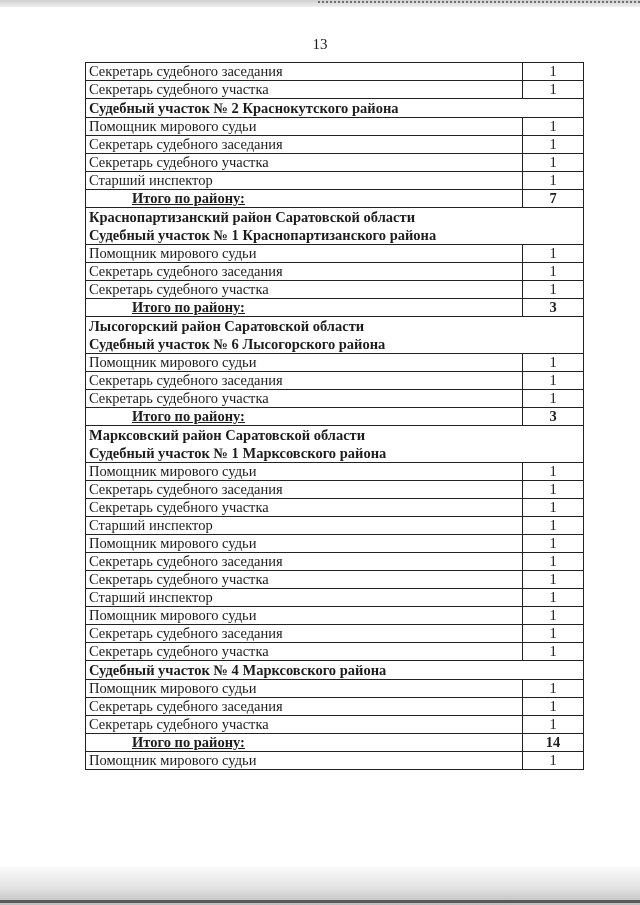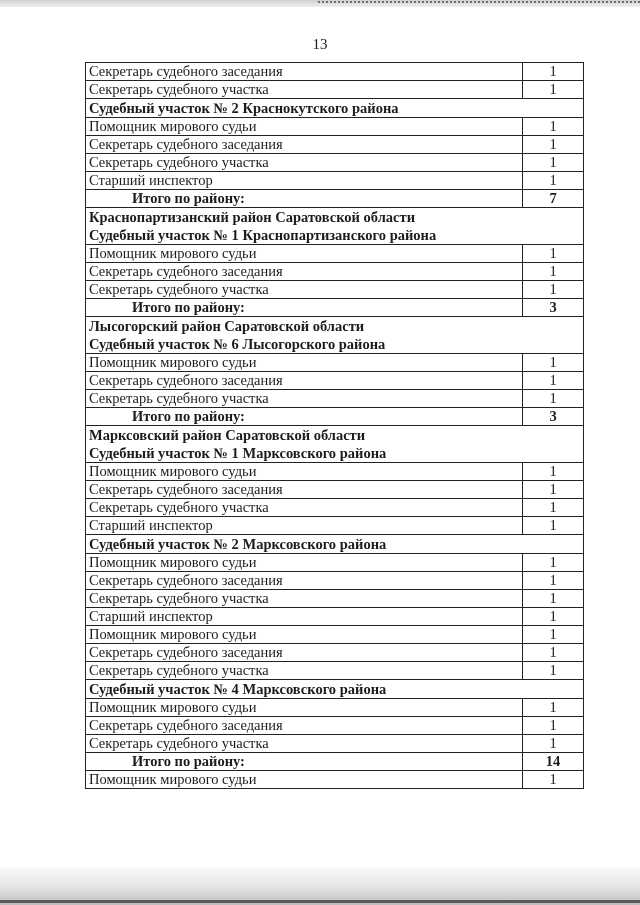--- a/index.html
+++ b/index.html
@@ -46,21 +46,21 @@
     border: 1px solid #222222;
     font-size: 14.5px;
     line-height: 17px;
     padding: 0 3px;
     vertical-align: middle;
     overflow: hidden;
     white-space: nowrap;
   }
   td.label { width: 430px; padding-left: 6px; height: 17px; margin-left: 23px; }
   td.value { width: 54px; text-align: center; height: 17px; }
-  td.label.total { font-weight: bold; padding-left: 46px; }
+  td.label.total { font-weight: bold; padding-left: 46px; text-decoration: underline; }
   td.value.total { font-weight: bold; }
   td.section {
     text-align: left;
     font-weight: bold;
     padding: 0;
   }
   .section-line { height: 18px; line-height: 18px; }
 </style>
 </head>
 <body>
@@ -168,25 +168,20 @@
         </tr>
         <tr>
           <td class="label">Секретарь судебного участка</td>
           <td class="value">1</td>
         </tr>
         <tr>
           <td class="label">Старший инспектор</td>
           <td class="value">1</td>
         </tr>
         <tr>
-          <td colspan="2" class="section">
-            <div class="section-line">Судебный участок № 2 Марксовского района</div>
-          </td>
-        </tr>
-        <tr>
           <td class="label">Помощник мирового судьи</td>
           <td class="value">1</td>
         </tr>
         <tr>
           <td class="label">Секретарь судебного заседания</td>
           <td class="value">1</td>
         </tr>
         <tr>
           <td class="label">Секретарь судебного участка</td>
           <td class="value">1</td>

